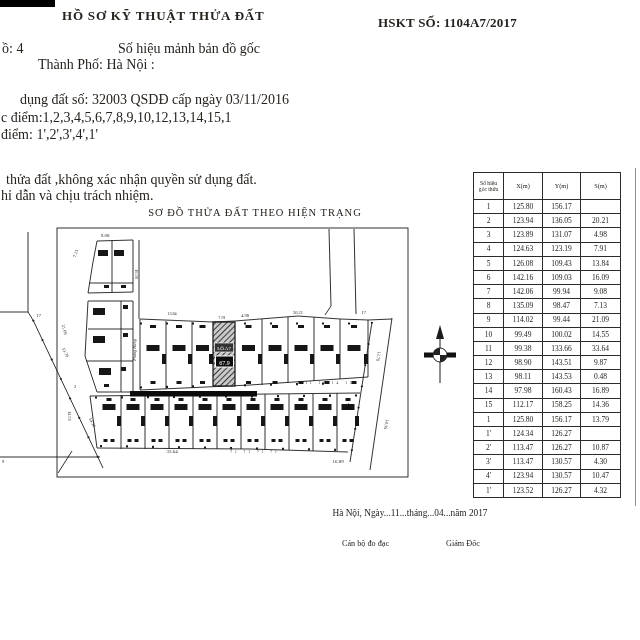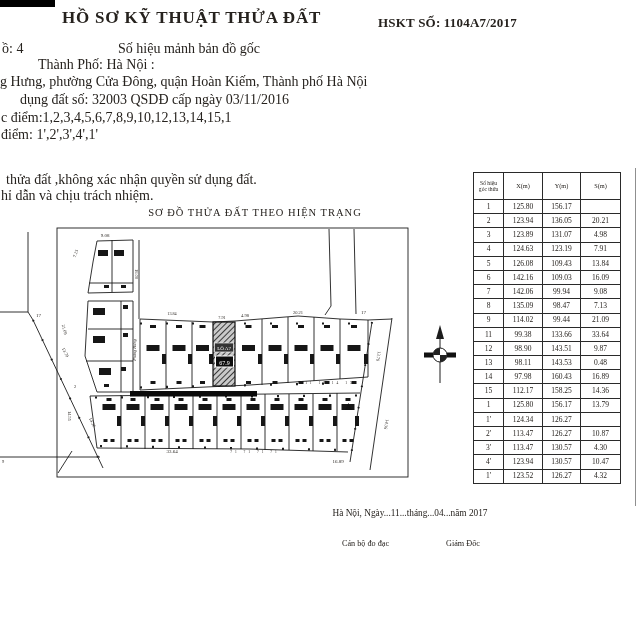--- a/index.html
+++ b/index.html
@@ -1,19 +1,19 @@
 <!DOCTYPE html>
 <html><head>
 <meta charset="utf-8">
 <style>
   html,body{margin:0;padding:0;background:#e8e8e8;}
   .page{position:relative;width:640px;height:640px;background:#ffffff;overflow:hidden;
         font-family:"Liberation Serif","DejaVu Serif",serif;color:#26221e;}
   .abs{position:absolute;white-space:nowrap;}
-  .doc-title{font-weight:bold;font-size:17px;letter-spacing:.8px;font-family:Liberation Serif, serif;}
+  .doc-title{font-weight:bold;font-size:13px;letter-spacing:.8px;font-family:Liberation Serif, serif;}
   .hskt{font-weight:bold;font-size:13px;letter-spacing:.2px;}
   .body-line{font-size:14px;}
   .map-title{font-size:10.5px;letter-spacing:1px;text-align:center;}
   .footer-date{font-size:9.3px;text-align:center;}
   .footer-company{font-size:10px;font-weight:bold;letter-spacing:.6px;text-align:center;}
   .footer-name{font-size:8.2px;}
   .scanbar{position:absolute;background:#000;}
   .vline-right{position:absolute;left:635px;top:168px;width:1px;height:338px;background:#8f8f8f;}
   svg{position:absolute;left:0;top:0;}
   
@@ -30,21 +30,20 @@
 <div class="page">
 
   <div class="scanbar" style="left:0;top:0;width:55px;height:7px;"></div>
 
   <div class="abs doc-title" style="left:62px;top:8px;">HỒ SƠ KỸ THUẬT THỬA ĐẤT</div>
   <div class="abs hskt" style="left:378px;top:15px;">HSKT SỐ:  1104A7/2017</div>
 
   <div class="abs body-line" style="left:2px;top:41px;">ồ:  4</div>
   <div class="abs body-line" style="left:118px;top:41px;">Số hiệu mảnh bản đồ gốc</div>
   <div class="abs body-line" style="left:38px;top:57px;">Thành Phố: Hà Nội :</div>
-  <div class="abs body-line" style="left:0;top:74px;">g Hưng, phường Cửa Đông, quận Hoàn Kiếm, Thành phố Hà Nội</div>
   <div class="abs body-line" style="left:20px;top:92px;">dụng đất số: 32003 QSDĐ cấp ngày 03/11/2016</div>
   <div class="abs body-line" style="left:1px;top:110px;">c điểm:1,2,3,4,5,6,7,8,9,10,12,13,14,15,1</div>
   <div class="abs body-line" style="left:1px;top:127px;">điểm: 1',2',3',4',1'</div>
   <div class="abs body-line" style="left:6px;top:172px;">thửa đất ,không xác nhận quyền sử dụng đất.</div>
   <div class="abs body-line" style="left:1px;top:188px;">hỉ dẫn và chịu trách nhiệm.</div>
 
   <div class="abs map-title" style="left:105px;top:207px;width:300px;">SƠ ĐỒ THỬA ĐẤT THEO HIỆN TRẠNG</div>
 
   <svg width="640" height="640" viewBox="0 0 640 640">
     <defs>
@@ -336,20 +335,26 @@
           <td>98.47</td>
           <td>7.13</td>
         </tr>
         <tr>
           <td>9</td>
           <td>114.02</td>
           <td>99.44</td>
           <td>21.09</td>
         </tr>
         <tr>
+          <td>10</td>
+          <td>99.49</td>
+          <td>100.02</td>
+          <td>14.55</td>
+        </tr>
+        <tr>
           <td>11</td>
           <td>99.38</td>
           <td>133.66</td>
           <td>33.64</td>
         </tr>
         <tr>
           <td>12</td>
           <td>98.90</td>
           <td>143.51</td>
           <td>9.87</td>

